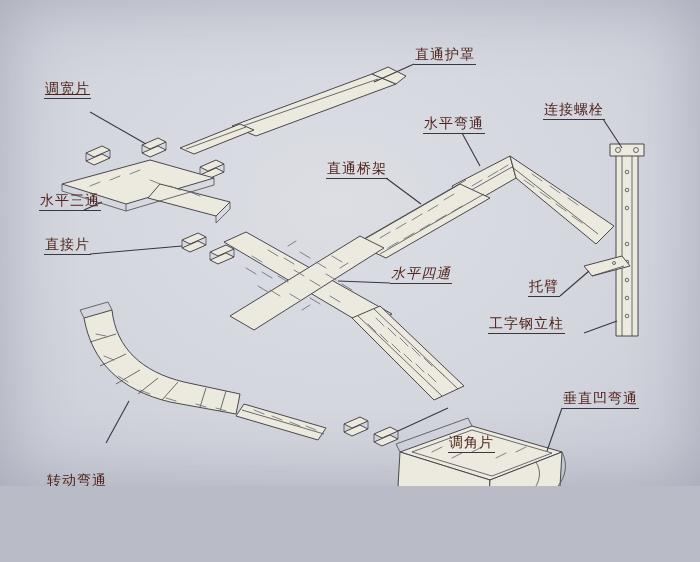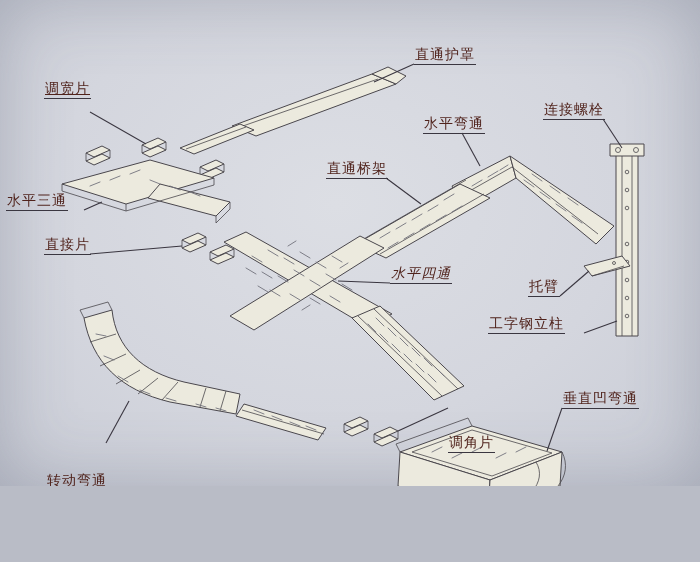--- a/index.html
+++ b/index.html
@@ -163,21 +163,21 @@
       <path class="leader" d="M560,296 L589,271"></path>
       <path class="leader" d="M584,333 L617,321"></path>
       <path class="leader" d="M448,408 L398,431"></path>
       <path class="leader" d="M562,408 L547,451"></path>
       <path class="leader" d="M106,443 L129,401"></path>
     </g>
   </svg>
 
   <div class="label" style="left:414px;top:46px;">直通护罩</div>
   <div class="label" style="left:44px;top:80px;text-decoration:underline;">调宽片</div>
-  <div class="label" style="left:6px;top:192px;">水平三通</div>
+  <div class="label" style="left:39px;top:192px;">水平三通</div>
   <div class="label" style="left:44px;top:236px;">直接片</div>
   <div class="label" style="left:402px;top:115px;margin-left:21px;">水平弯通</div>
   <div class="label" style="left:543px;top:101px;">连接螺栓</div>
   <div class="label" style="left:326px;top:160px;">直通桥架</div>
   <div class="label" style="left:390px;top:265px;font-style:italic;">水平四通</div>
   <div class="label" style="left:528px;top:278px;">托臂</div>
   <div class="label" style="left:488px;top:315px;">工字钢立柱</div>
   <div class="label" style="left:448px;top:390px;margin-top:44px;">调角片</div>
   <div class="label" style="left:562px;top:390px;">垂直凹弯通</div>
   <div class="label" style="left:46px;top:425px;margin-top:47px;">转动弯通</div>

